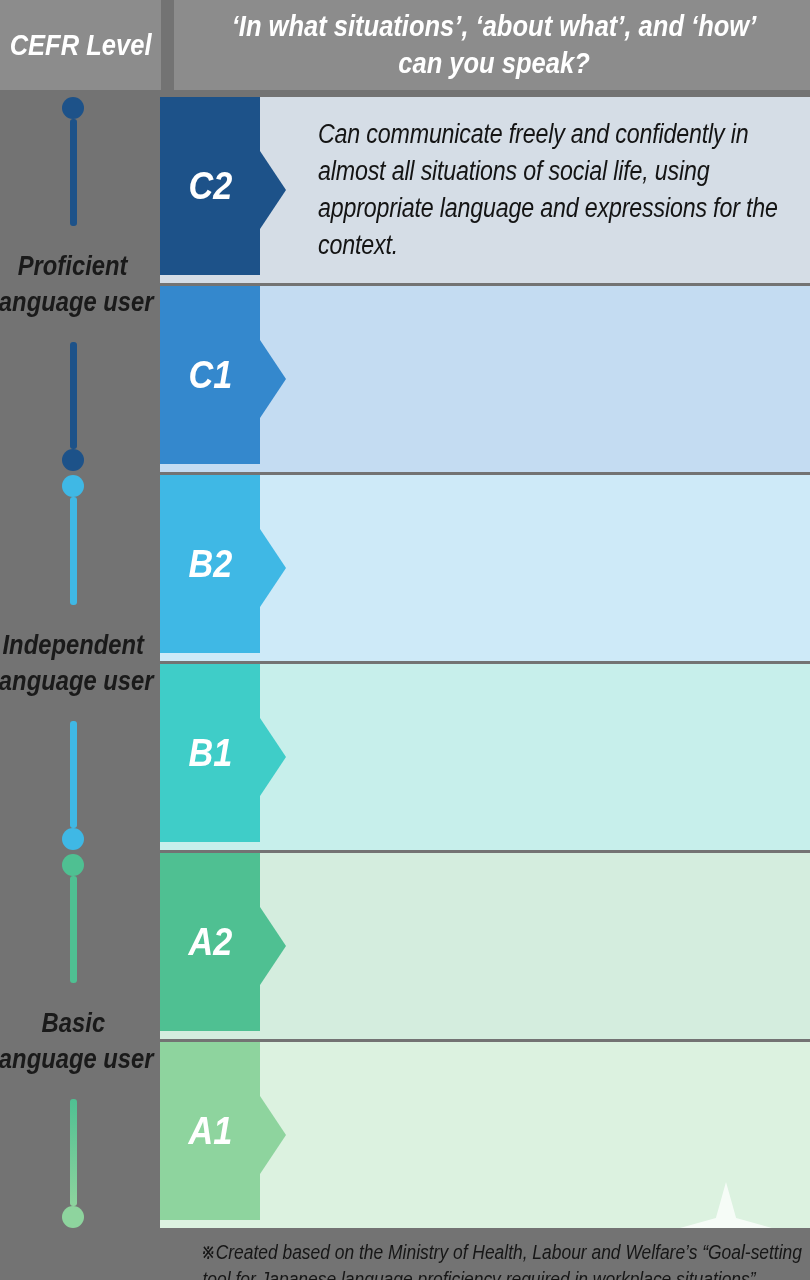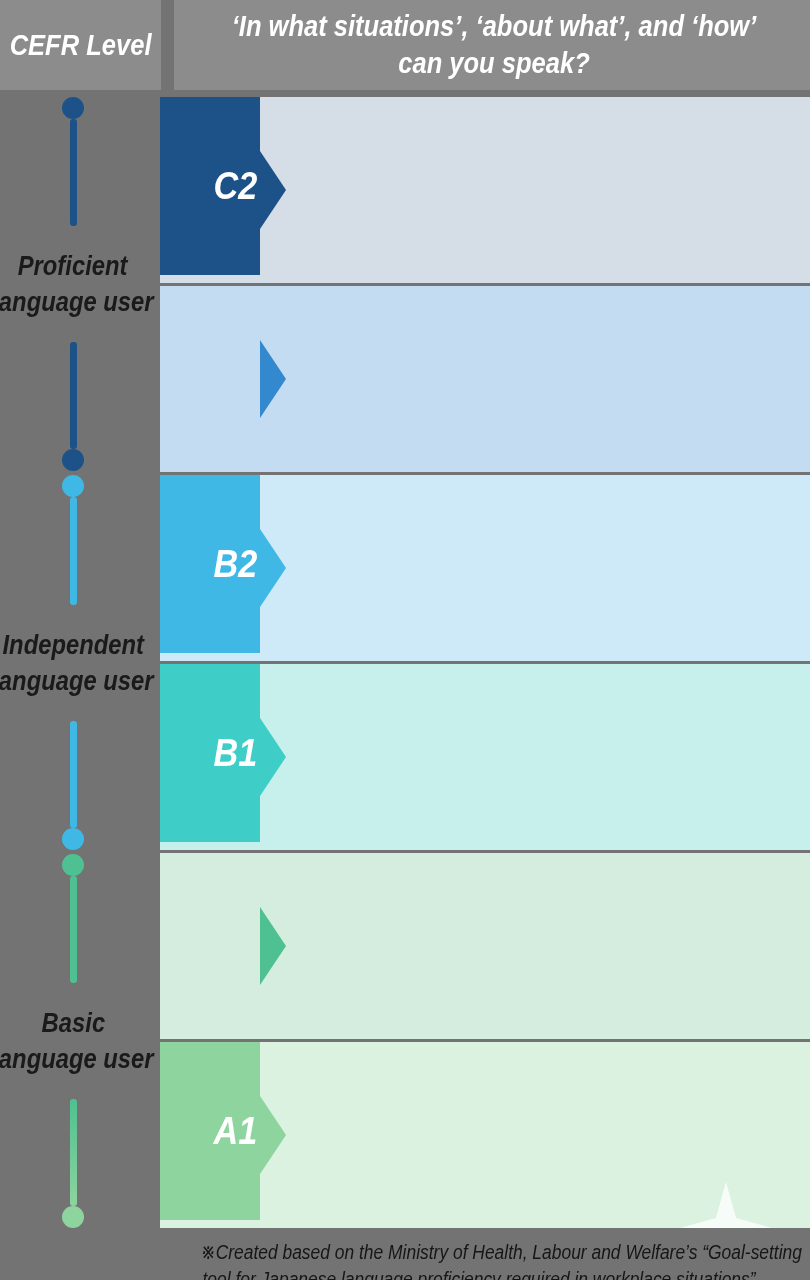--- a/index.html
+++ b/index.html
@@ -25,21 +25,21 @@
   .tline.t1{background:var(--c1);}
   .tline.t2{background-image:linear-gradient(to bottom,var(--c1),var(--c2));}
   .glabel{height:116px;display:flex;flex-direction:column;align-items:center;justify-content:center;
     font-size:28px;font-weight:bold;line-height:36px;color:#1a1a1a;}
   .glabel span{white-space:nowrap;transform:scaleX(.85);}
   
   .rows{position:absolute;left:160px;top:97px;width:650px;height:1131px;
     display:flex;flex-direction:column;gap:3px;}
   .row{flex:1;position:relative;background:var(--row);overflow:hidden;}
   .badge{position:absolute;left:0;top:0;bottom:8px;width:100px;background:var(--badge);
-    display:flex;align-items:center;justify-content:flex-end;}
+    display:flex;align-items:center;justify-content:center;}
   .badge span{color:#fff;font-size:38px;font-weight:bold;transform:scaleX(.9);}
   .arrow{position:absolute;left:100px;top:50%;transform:translateY(-50%);
     width:0;height:0;border-left:26px solid var(--badge);
     border-top:39px solid transparent;border-bottom:39px solid transparent;}
   .desc{position:absolute;left:100px;right:0;top:0;bottom:0;}
   .desc-inner{position:absolute;left:58px;top:50%;width:560px;
     transform:translateY(-50%) scaleX(.86);transform-origin:left center;
     font-size:27px;line-height:37px;letter-spacing:-.2px;color:#141414;}
   .sparkle{position:absolute;right:38px;bottom:-46px;width:92px;height:92px;background:#ffffff;opacity:.75;
     clip-path:polygon(50% 0,61% 39%,100% 50%,61% 61%,50% 100%,39% 61%,0 50%,39% 39%);}
@@ -98,41 +98,50 @@
 
   </div>
 
   <div class="rows">
 
     <div class="row" style="--badge: #1d5289; --row: #d5dde6;">
       <div class="badge">
         <span>C2</span>
       </div>
       <div class="arrow"></div>
+      <div class="desc">
+        <div class="desc-inner">Can communicate freely and confidently in almost all situations of social life, using appropriate language and expressions for the context.</div>
+      </div>
     </div>
 
     <div class="row" style="--badge: #3488cd; --row: #c4dcf2;">
+      <div class="badge">
+        <span>C1</span>
+      </div>
       <div class="arrow"></div>
     </div>
 
     <div class="row" style="--badge: #3fb8e5; --row: #ceeaf8;">
       <div class="badge">
         <span>B2</span>
       </div>
       <div class="arrow"></div>
     </div>
 
     <div class="row" style="--badge: #3fcdc8; --row: #c7efeb;">
       <div class="badge">
         <span>B1</span>
       </div>
       <div class="arrow"></div>
     </div>
 
     <div class="row" style="--badge: #4fc092; --row: #d4edde;">
+      <div class="badge">
+        <span>A2</span>
+      </div>
       <div class="arrow"></div>
     </div>
 
     <div class="row" style="--badge: #8ed49e; --row: #dcf2e0;">
       <div class="badge">
         <span>A1</span>
       </div>
       <div class="arrow"></div>
       <div class="sparkle"></div>
     </div>

